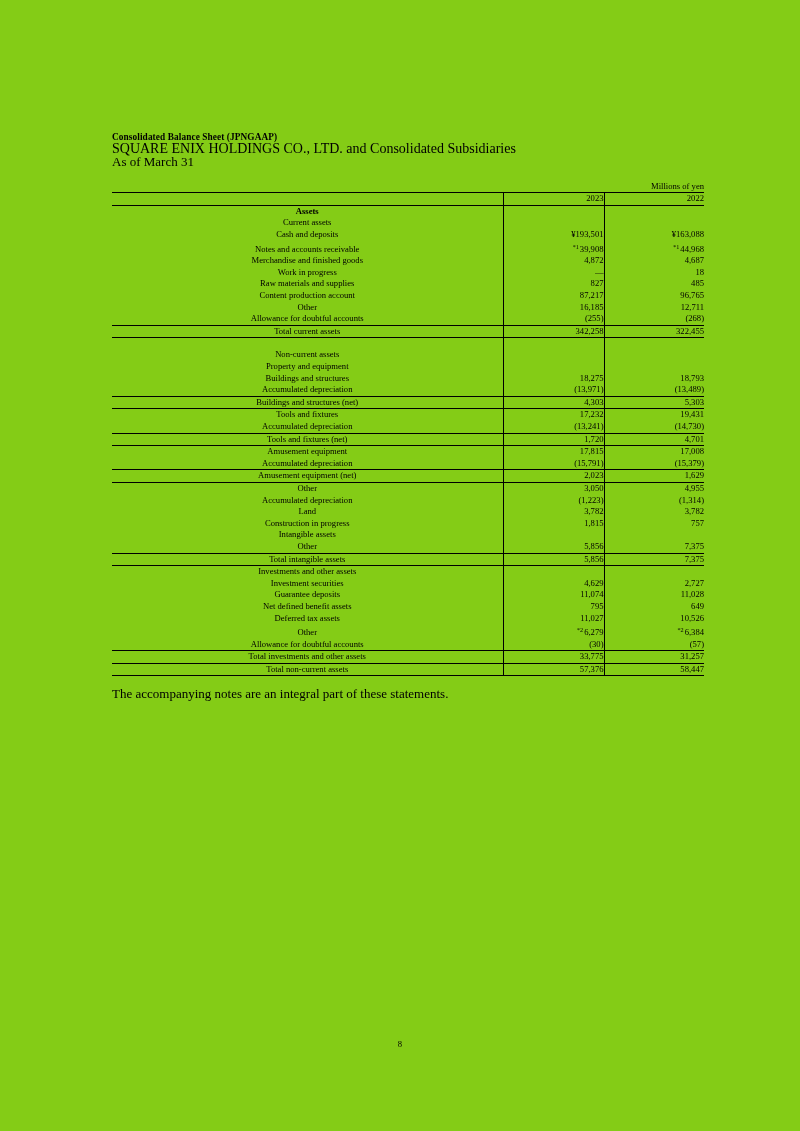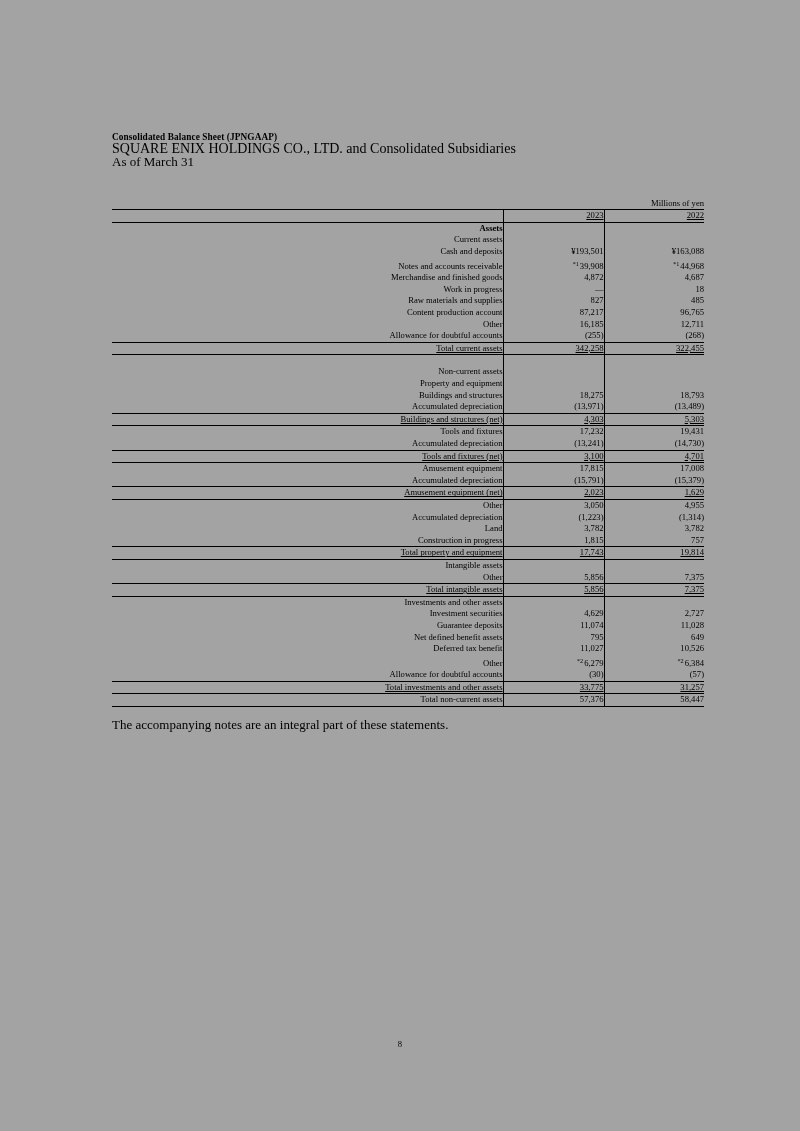--- a/index.html
+++ b/index.html
@@ -9,21 +9,21 @@
     background: #ffffff;
   }
   body {
     font-family: "Liberation Serif", "DejaVu Serif", serif;
     color: #000000;
   }
   .page {
     position: relative;
     width: 800px;
     height: 1131px;
-    background: #a3a3a3;
+    background: #84cc16;
     overflow: hidden;
     box-sizing: border-box;
   }
   .doc-body {
     position: absolute;
     left: 112px;
     top: 131px;
     width: 592px;
   }
   .doc-title {
@@ -40,21 +40,21 @@
   }
   .doc-period {
     font-size: 13px;
     line-height: 12.4px;
     white-space: nowrap;
   }
   .units-label {
     font-size: 8.6px;
     text-align: right;
     width: 592px;
-    margin-top: 30px;
+    margin-top: 13px;
     line-height: 10px;
     padding-bottom: 1px;
   }
   table.bs {
     border-collapse: collapse;
     width: 592px;
     table-layout: fixed;
     font-size: 8.6px;
   }
   table.bs col.c-label { width: 391px; }
@@ -63,33 +63,33 @@
 
   table.bs td {
     padding: 0;
     height: 11.6px;
     line-height: 11.6px;
     vertical-align: bottom;
     box-sizing: border-box;
   }
   
   td.lbl {
-    text-align: right;
+    text-align: center;
     white-space: nowrap;
     padding-left: 2px;
   }
   td.num {
     text-align: right;
     white-space: nowrap;
     padding-right: 5px;
     border-left: 0.8px solid #000;
   }
 
   
-  tr.rule-top > td { border-top: 0.8px solid #000; text-decoration: underline; }
+  tr.rule-top > td { border-top: 0.8px solid #000; }
   tr.rule-bot > td { border-bottom: 0.8px solid #000; }
 
   
   .i0 { padding-left: 2px; }
   .i1 { padding-left: 14px; }
   .i2 { padding-left: 26px; }
   .i3 { padding-left: 38px; }
   .i4 { padding-left: 50px; }
 
   .bold { font-weight: bold; }
@@ -237,21 +237,21 @@
             <td class="num">17,232</td>
             <td class="num">19,431</td>
           </tr>
           <tr>
             <td class="lbl i4">Accumulated depreciation</td>
             <td class="num">(13,241)</td>
             <td class="num">(14,730)</td>
           </tr>
           <tr class="rule-top rule-bot">
             <td class="lbl i4">Tools and fixtures (net)</td>
-            <td class="num">3,100</td>
+            <td class="num">1,720</td>
             <td class="num">4,701</td>
           </tr>
           <tr>
             <td class="lbl i3">Amusement equipment</td>
             <td class="num">17,815</td>
             <td class="num">17,008</td>
           </tr>
           <tr>
             <td class="lbl i4">Accumulated depreciation</td>
             <td class="num">(15,791)</td>
@@ -275,25 +275,20 @@
           <tr>
             <td class="lbl i3">Land</td>
             <td class="num">3,782</td>
             <td class="num">3,782</td>
           </tr>
           <tr>
             <td class="lbl i3">Construction in progress</td>
             <td class="num">1,815</td>
             <td class="num">757</td>
           </tr>
-          <tr class="rule-top rule-bot">
-            <td class="lbl i3">Total property and equipment</td>
-            <td class="num">17,743</td>
-            <td class="num">19,814</td>
-          </tr>
           <tr>
             <td class="lbl i2">Intangible assets</td>
             <td class="num"></td>
             <td class="num"></td>
           </tr>
           <tr>
             <td class="lbl i3">Other</td>
             <td class="num">5,856</td>
             <td class="num">7,375</td>
           </tr>
@@ -316,21 +311,21 @@
             <td class="lbl i3">Guarantee deposits</td>
             <td class="num">11,074</td>
             <td class="num">11,028</td>
           </tr>
           <tr>
             <td class="lbl i3">Net defined benefit assets</td>
             <td class="num">795</td>
             <td class="num">649</td>
           </tr>
           <tr>
-            <td class="lbl i3">Deferred tax benefit</td>
+            <td class="lbl i3">Deferred tax assets</td>
             <td class="num">11,027</td>
             <td class="num">10,526</td>
           </tr>
           <tr>
             <td class="lbl i3">Other</td>
             <td class="num"><sup class="fn">*2</sup>6,279</td>
             <td class="num"><sup class="fn">*2</sup>6,384</td>
           </tr>
           <tr>
             <td class="lbl i3">Allowance for doubtful accounts</td>

